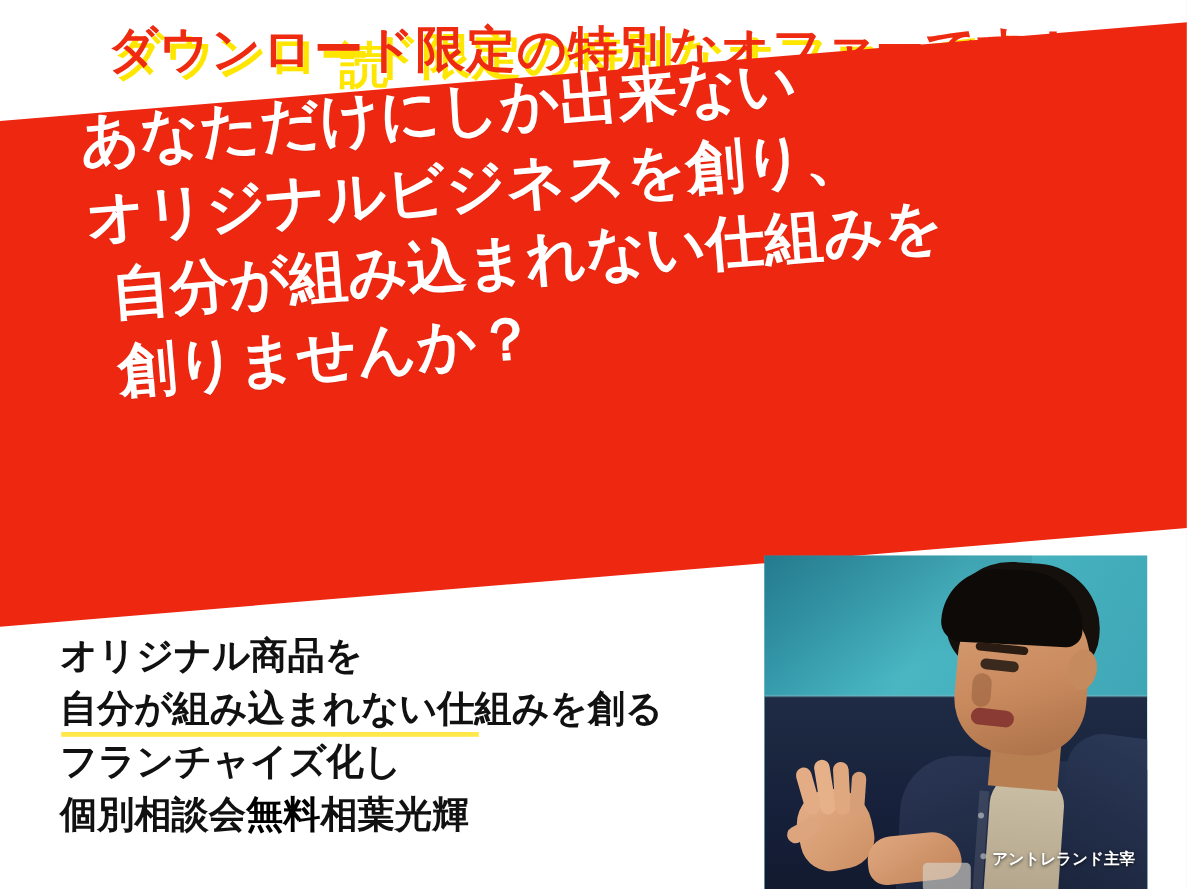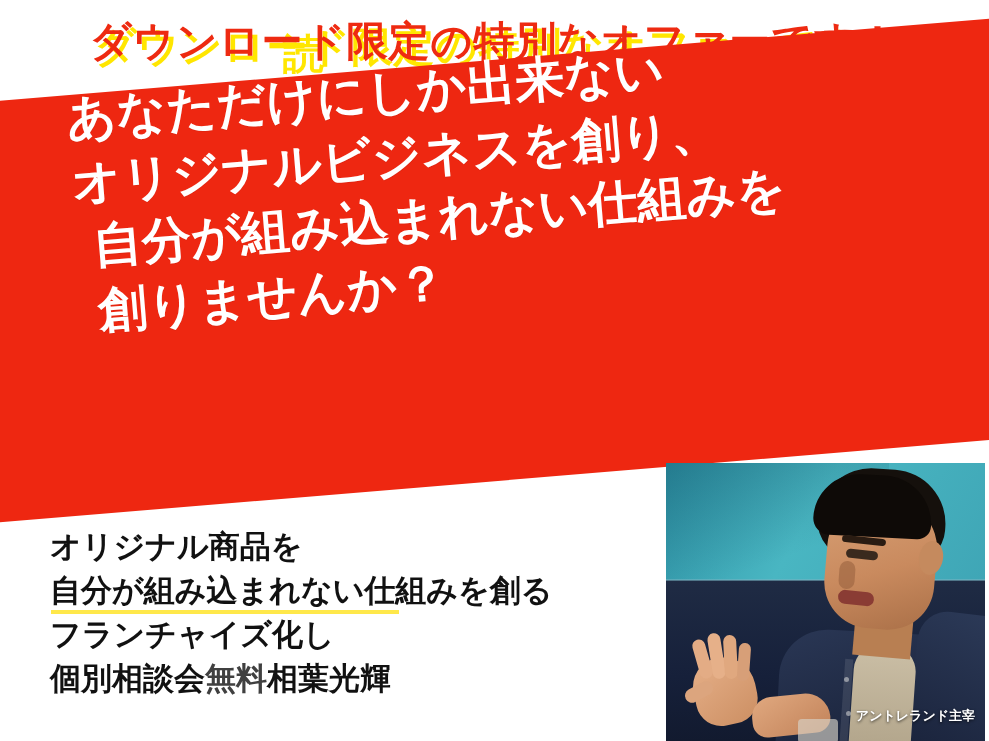--- a/index.html
+++ b/index.html
@@ -88,26 +88,26 @@
     white-space:nowrap;
   }
   .subcopy .sc-line{position:relative;display:block;}
   .sc-underline{
     position:absolute;
     left:1px;bottom:-1px;
     width:348px;height:4px;
     background:#FFE84A;
     z-index:-1;
   }
-  .free-hl{color:#404040;}
+  .free-hl{color:#000000;}
 
   
   .photo{
     position:absolute;
-    left:666px;top:463px;
+    left:637px;top:463px;
     width:319px;height:278px;
     overflow:hidden;
     z-index:9;
     background:#3FA9B8;
   }
   .ph-bg-top{position:absolute;left:0;top:0;width:100%;height:42%;
     background:linear-gradient(120deg,#2E93A6 0%,#49B6C2 45%,#3FA6B6 100%);}
   .ph-bg-shadow{position:absolute;left:-20%;top:-10%;width:90%;height:60%;
     background:linear-gradient(160deg,rgba(10,60,80,0.38),rgba(10,60,80,0) 70%);}
   .ph-bg-bot{position:absolute;left:0;top:42%;width:100%;height:58%;

